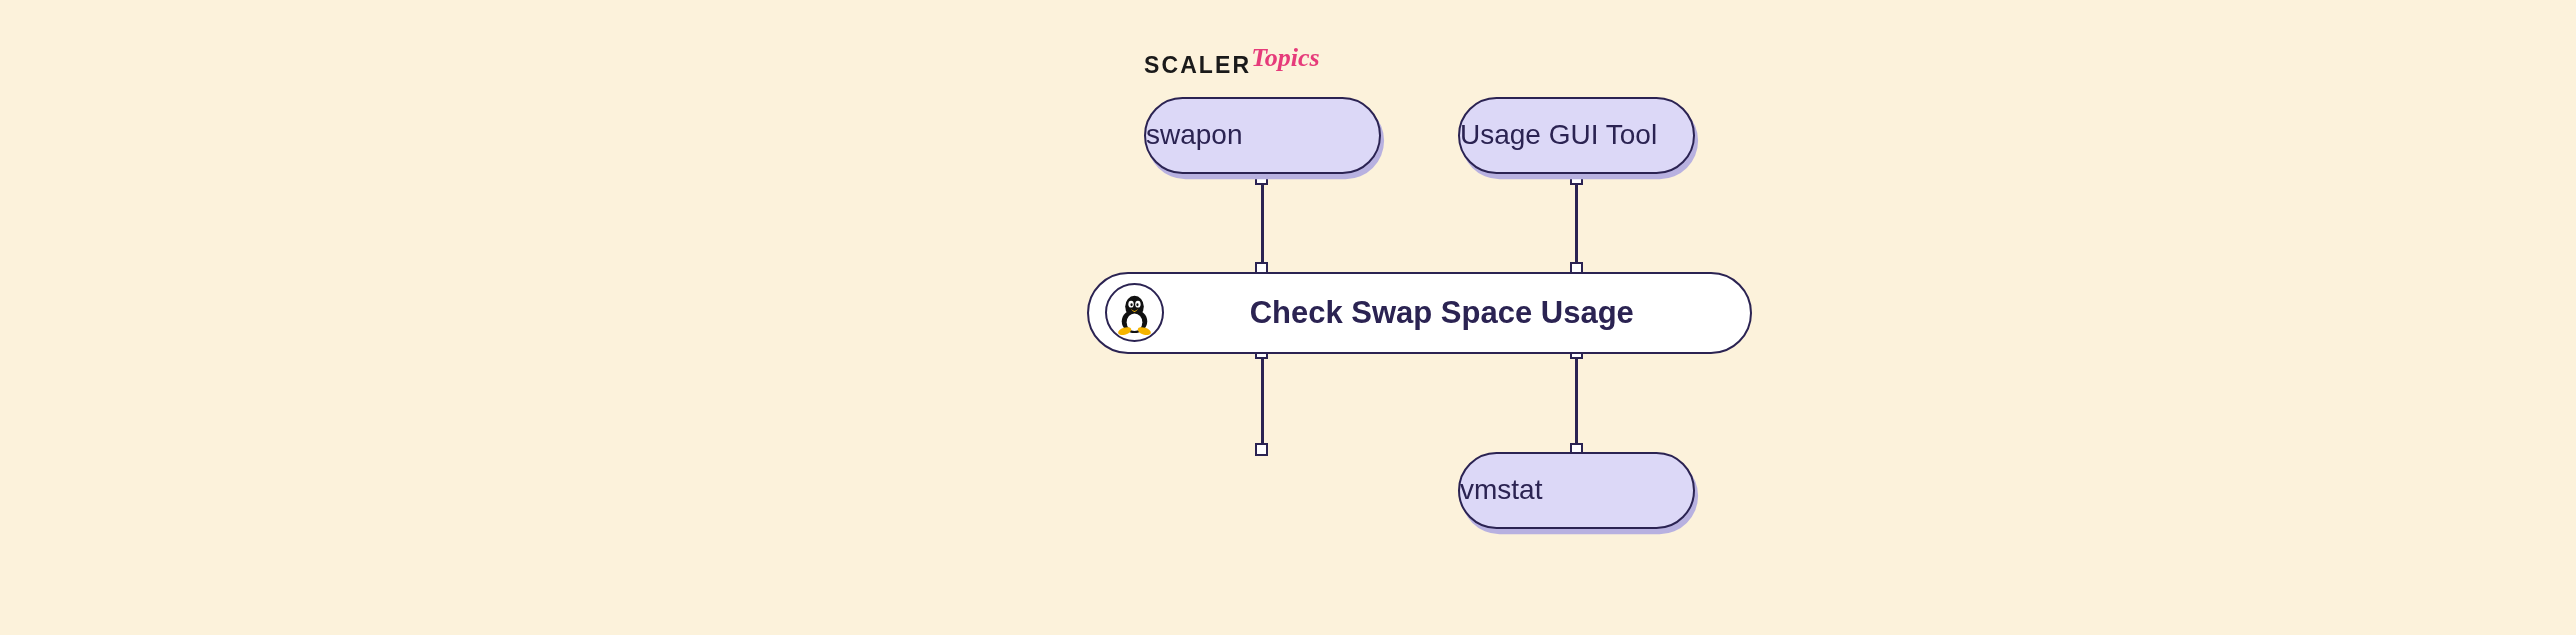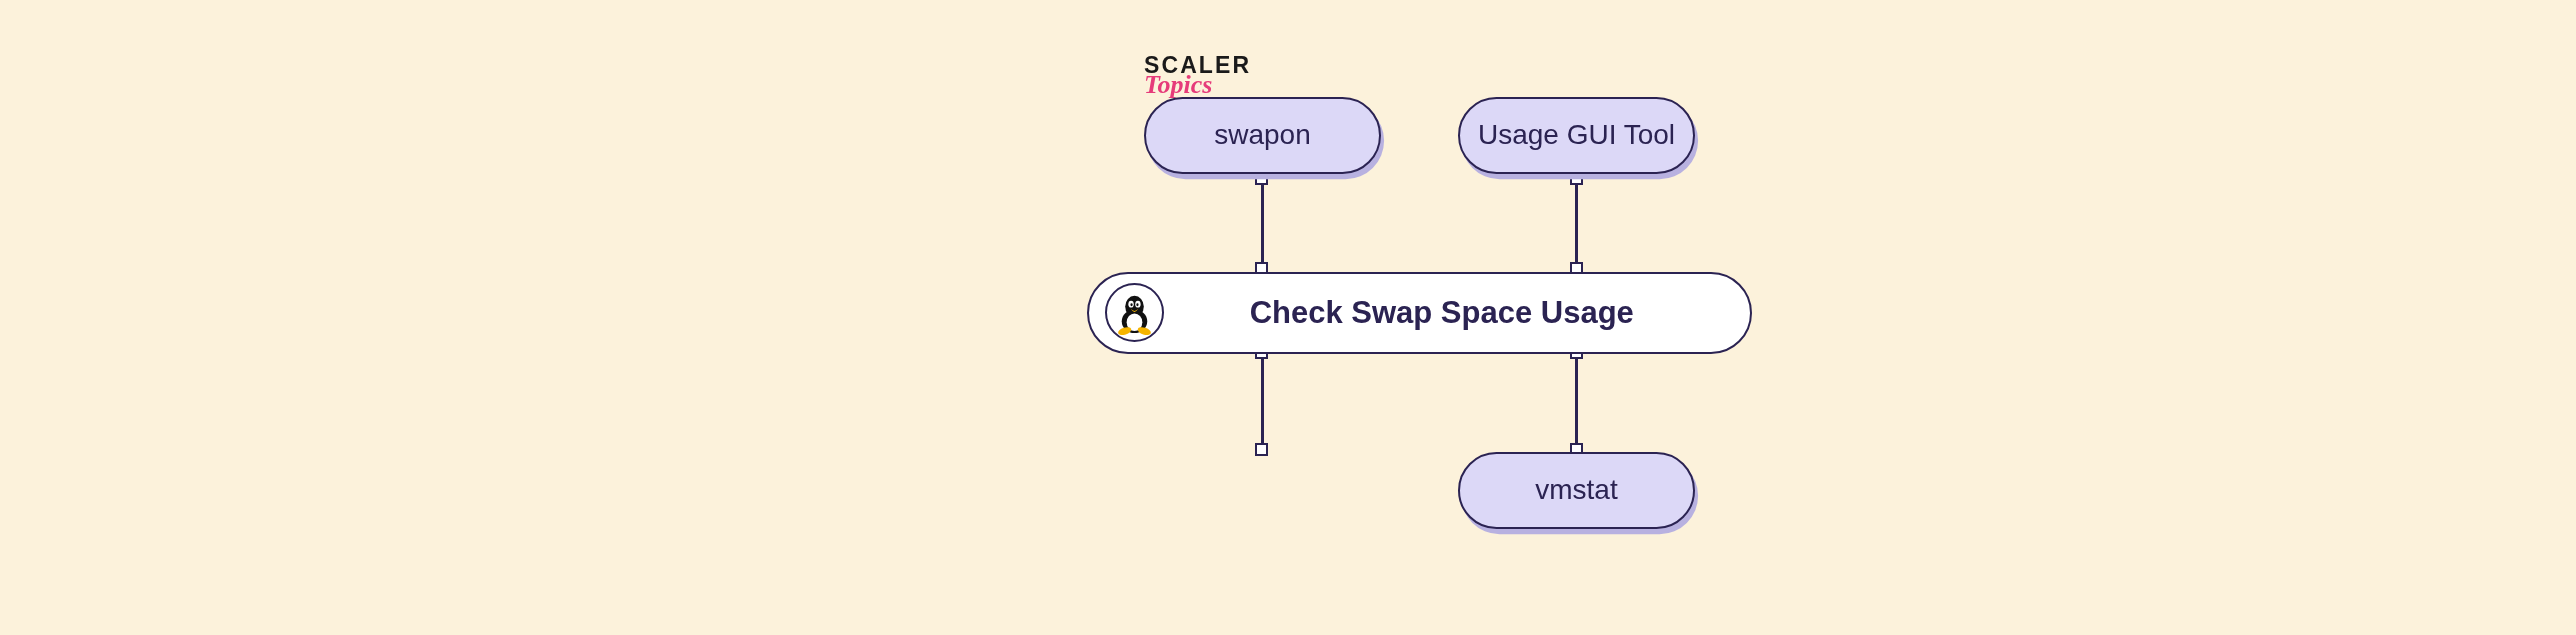--- a/index.html
+++ b/index.html
@@ -11,21 +11,21 @@
     display: flex;
     align-items: center;
     justify-content: center;
     position: relative;
   }
   .logo {
     position: absolute;
     top: 52px;
     left: 1144px;
     display: flex;
-    flex-direction: column;
+    flex-direction: row;
     align-items: flex-start;
   }
   .logo-scaler {
     font-weight: 900;
     font-size: 23px;
     letter-spacing: 2.1px;
     color: #1a1a1a;
   }
   .logo-topics {
     font-family: 'Brush Script MT', cursive;
@@ -41,21 +41,20 @@
     height: 505px;
   }
   .pill {
     position: absolute;
     background: #dcd8f7;
     border: 2.1px solid #2b2352;
     border-radius: 52px;
     box-shadow: 3.1px 5.2px 0 0 #b8b1e0;
     display: flex;
     align-items: center;
-    justify-content: center;
     font-size: 28px;
     font-weight: 500;
     color: #2b2352;
     width: 237px;
     height: 77px;
   }
   .pill-top-left { top: 31px; left: 57px; }
   .pill-top-right { top: 31px; left: 371px; }
   .pill-bottom-left { top: 386px; left: 57px; }
   .pill-bottom-right { top: 386px; left: 371px; }

